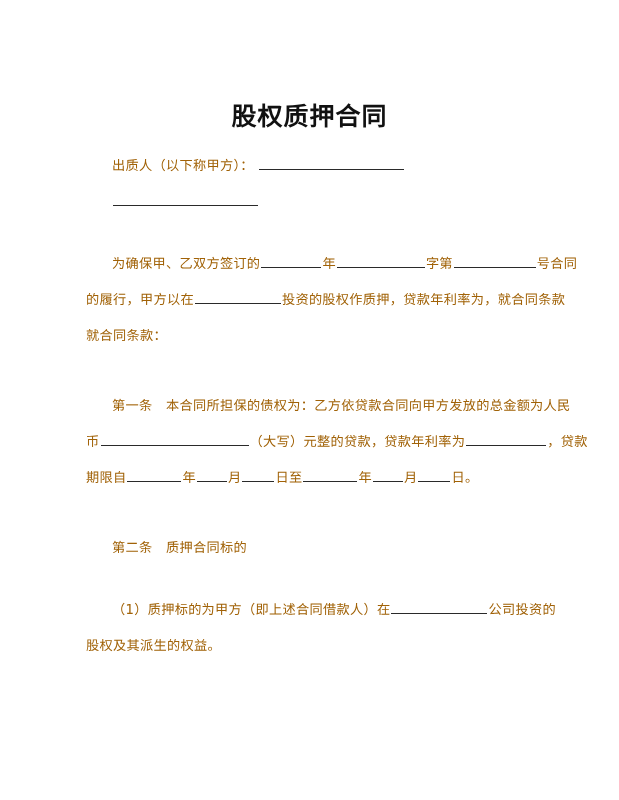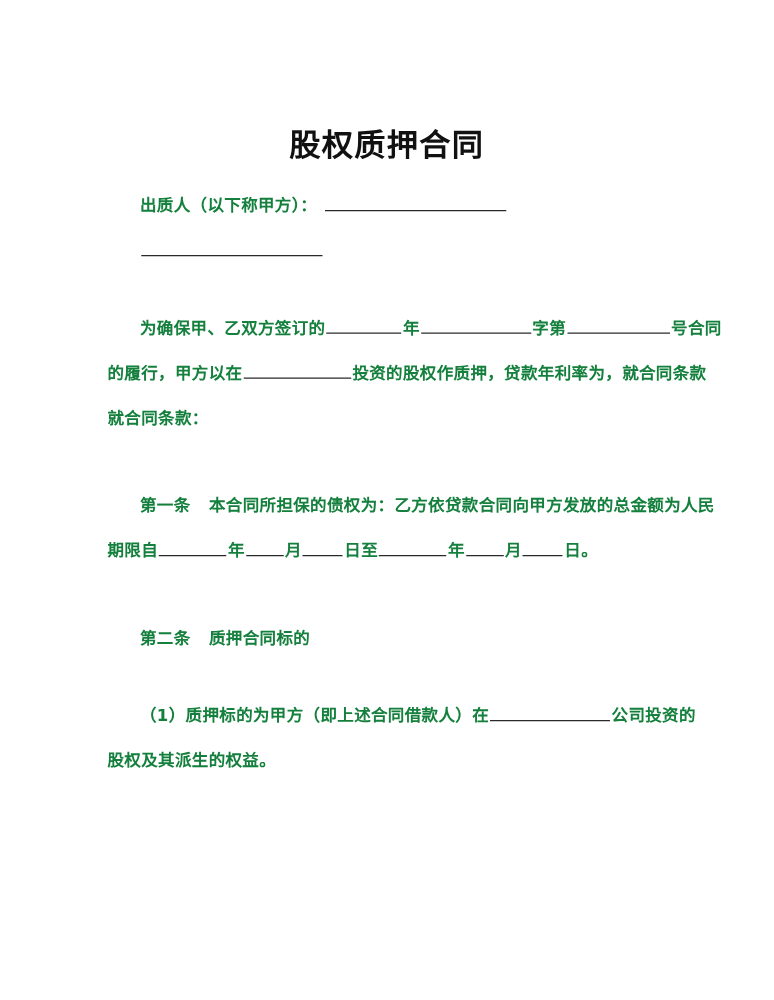--- a/index.html
+++ b/index.html
@@ -40,24 +40,23 @@
   .body-area {
     position: absolute;
     top: 148px;
     left: 86px;
     width: 448px;
   }
 
   .line {
     font-size: 13.2px;
     line-height: 36px;
-    color: #15803d;
+    color: #a16207;
     white-space: nowrap;
     letter-spacing: 0.3px;
-    font-weight: bold;
   }
 
   .line.indent {
     padding-left: 26px;
   }
   .gap-md { height: 26px; }
   .gap-lg { height: 34px; }
 
   
   .blank {
@@ -111,20 +110,23 @@
     <div class="line">
       <span>就合同条款：</span>
     </div>
 
     <div class="gap-lg"></div>
 
     <div class="line indent">
       <span>第一条</span>&nbsp;&nbsp;&nbsp;<span>本合同所担保的债权为：乙方依贷款合同向甲方发放的总金额为人民</span>
     </div>
 
+    <div class="line">
+      <span>币</span><span class="blank b-money"></span><span>（大写）元整的贷款，贷款年利率为</span><span class="blank b-rate"></span><span>，贷款</span>
+    </div>
 
     <div class="line">
       <span>期限自</span><span class="blank b-y"></span><span>年</span><span class="blank b-m"></span><span>月</span><span class="blank b-d"></span><span>日至</span><span class="blank b-y"></span><span>年</span><span class="blank b-m"></span><span>月</span><span class="blank b-d"></span><span>日。</span>
     </div>
 
     <div class="gap-lg"></div>
 
     <div class="line indent">
       <span>第二条</span>&nbsp;&nbsp;&nbsp;<span>质押合同标的</span>
     </div>

